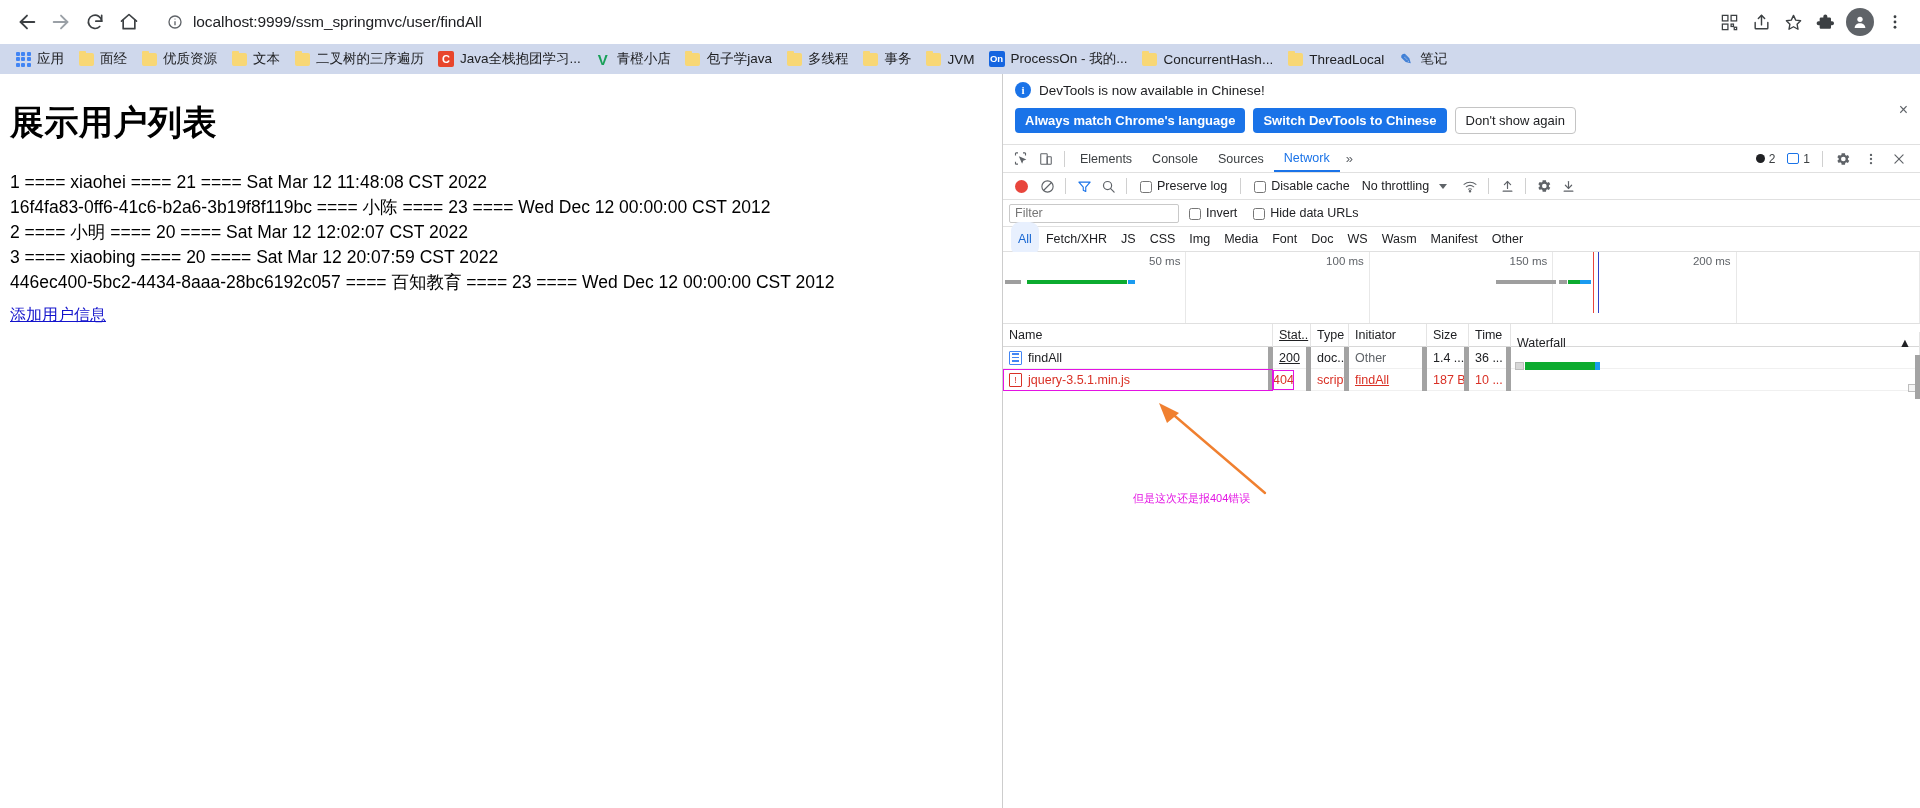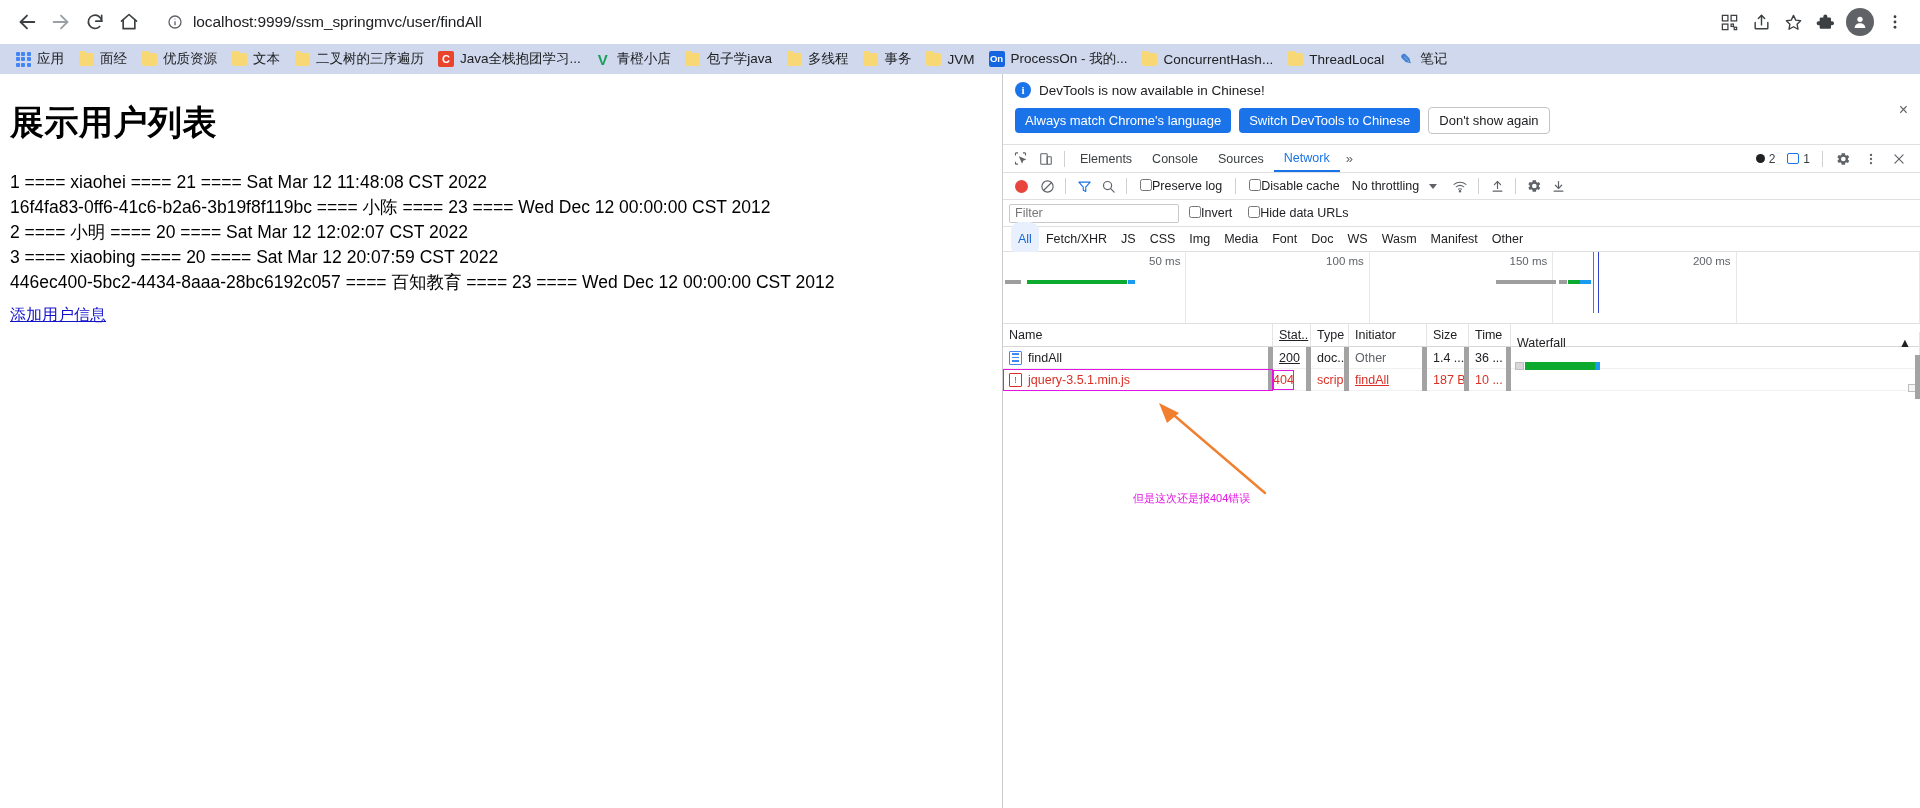--- a/index.html
+++ b/index.html
@@ -177,21 +177,21 @@
     background: #1a73e8; color: #fff;
     font-size: 11px; font-weight: bold;
     display: flex; align-items: center; justify-content: center;
     margin-right: 8px; flex: none;
     font-family: "Liberation Serif", serif;
   }
   .dt-banner-btns { display: flex; align-items: center; gap: 8px; margin-top: 9px; }
   .btn-blue {
     background: #1a73e8; color: #fff;
     border: none; border-radius: 4px;
-    padding: 5px 10px; font-size: 13px; font-weight: normal;
+    padding: 5px 10px; font-size: 13px; font-weight: bold;
     cursor: pointer; font-family: "Liberation Sans", sans-serif;
   }
   .btn-plain {
     background: #fff; color: #202124;
     border: 1px solid #c4c4c4; border-radius: 4px;
     padding: 5px 10px; font-size: 13px;
     cursor: pointer; font-family: "Liberation Sans", sans-serif;
   }
   .banner-close {
     position: absolute; right: 12px; top: 28px;
@@ -229,21 +229,21 @@
 
   .dt-netbar {
     display: flex; align-items: center; flex-wrap: wrap;
     min-height: 27px;
     border-bottom: 1px solid #e0e0e0;
     padding: 2px 6px;
     gap: 2px;
   }
   .rec-dot { width: 13px; height: 13px; border-radius: 50%; background: #e8453c; margin: 0 6px; cursor: pointer; flex:none;}
   .nb-ico { width: 22px; height: 22px; display:flex; align-items:center; justify-content:center; color:#5f6368; cursor:pointer; flex:none;}
-  .cbx { display: flex; align-items: flex-start; font-size: 12.5px; color: #202124; padding: 0 6px; cursor: pointer; white-space: nowrap;}
+  .cbx { display: flex; align-items: flex-end; gap: 5px; font-size: 12.5px; color: #202124; padding: 0 6px; cursor: pointer; white-space: nowrap;}
   .cbx input { margin: 0; width: 12px; height: 12px; }
   .throttle { font-size: 12.5px; color: #202124; padding-left: 4px; cursor:pointer; white-space:nowrap;}
   .caret { border-left: 4px solid transparent; border-right: 4px solid transparent; border-top: 5px solid #5f6368; margin: 0 10px 0 8px; display:block;}
 
   .dt-filterbar {
     display: flex; align-items: center;
     height: 27px; border-bottom: 1px solid #e0e0e0;
     padding: 0 6px; gap: 4px;
   }
   .filter-input {

